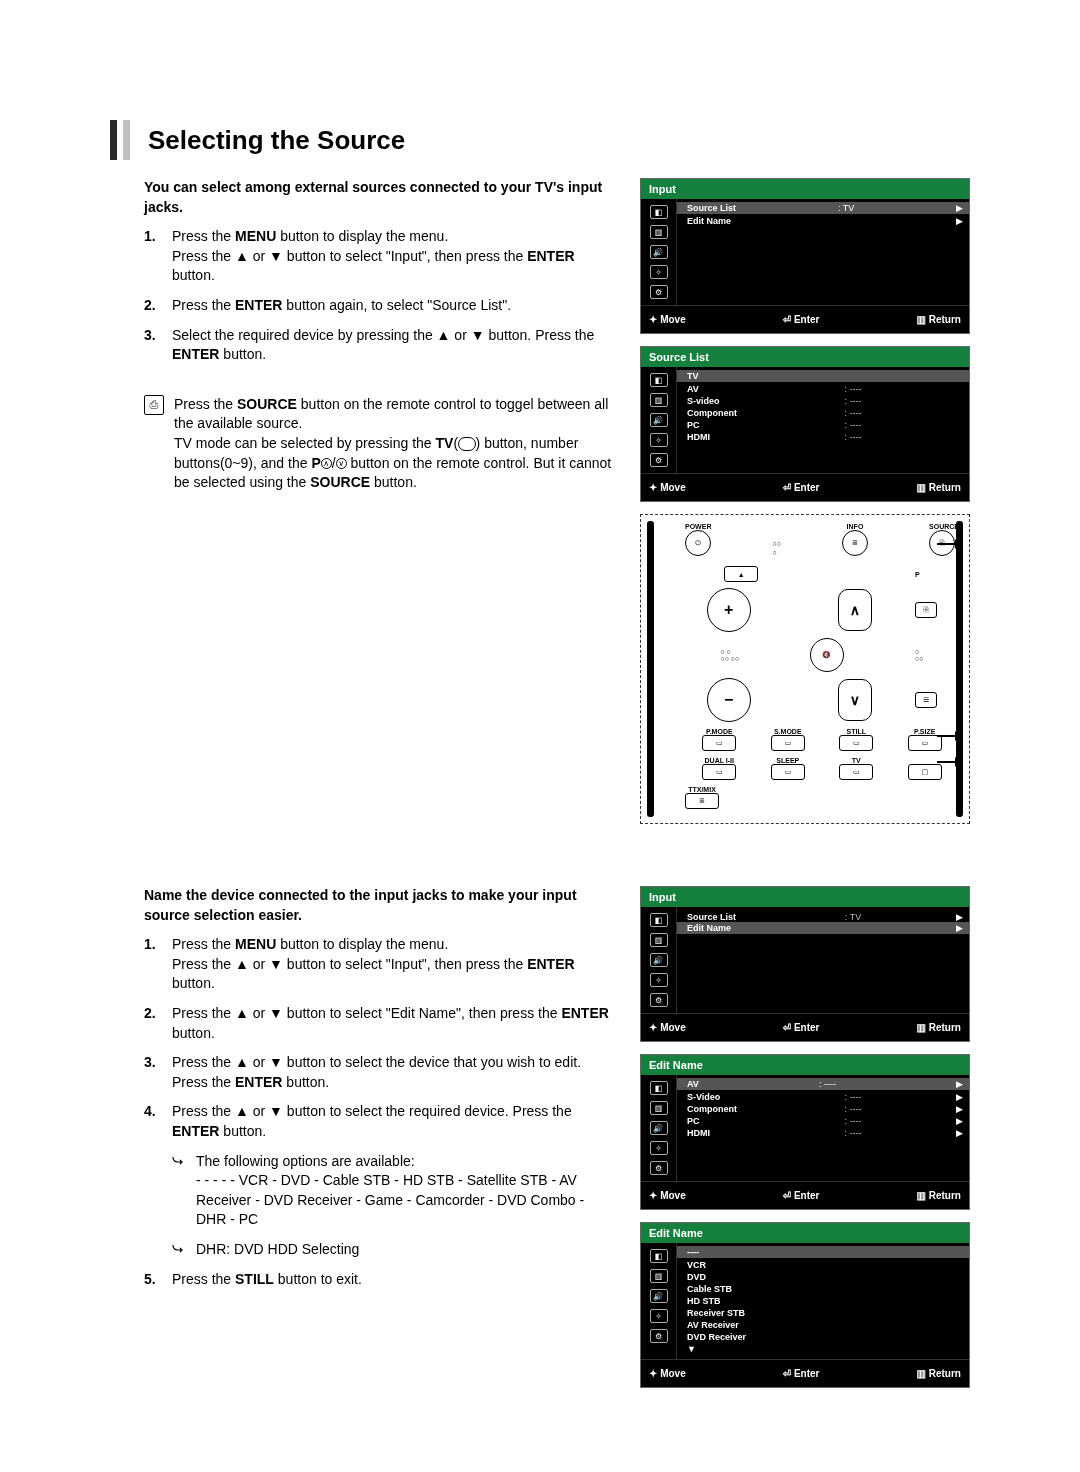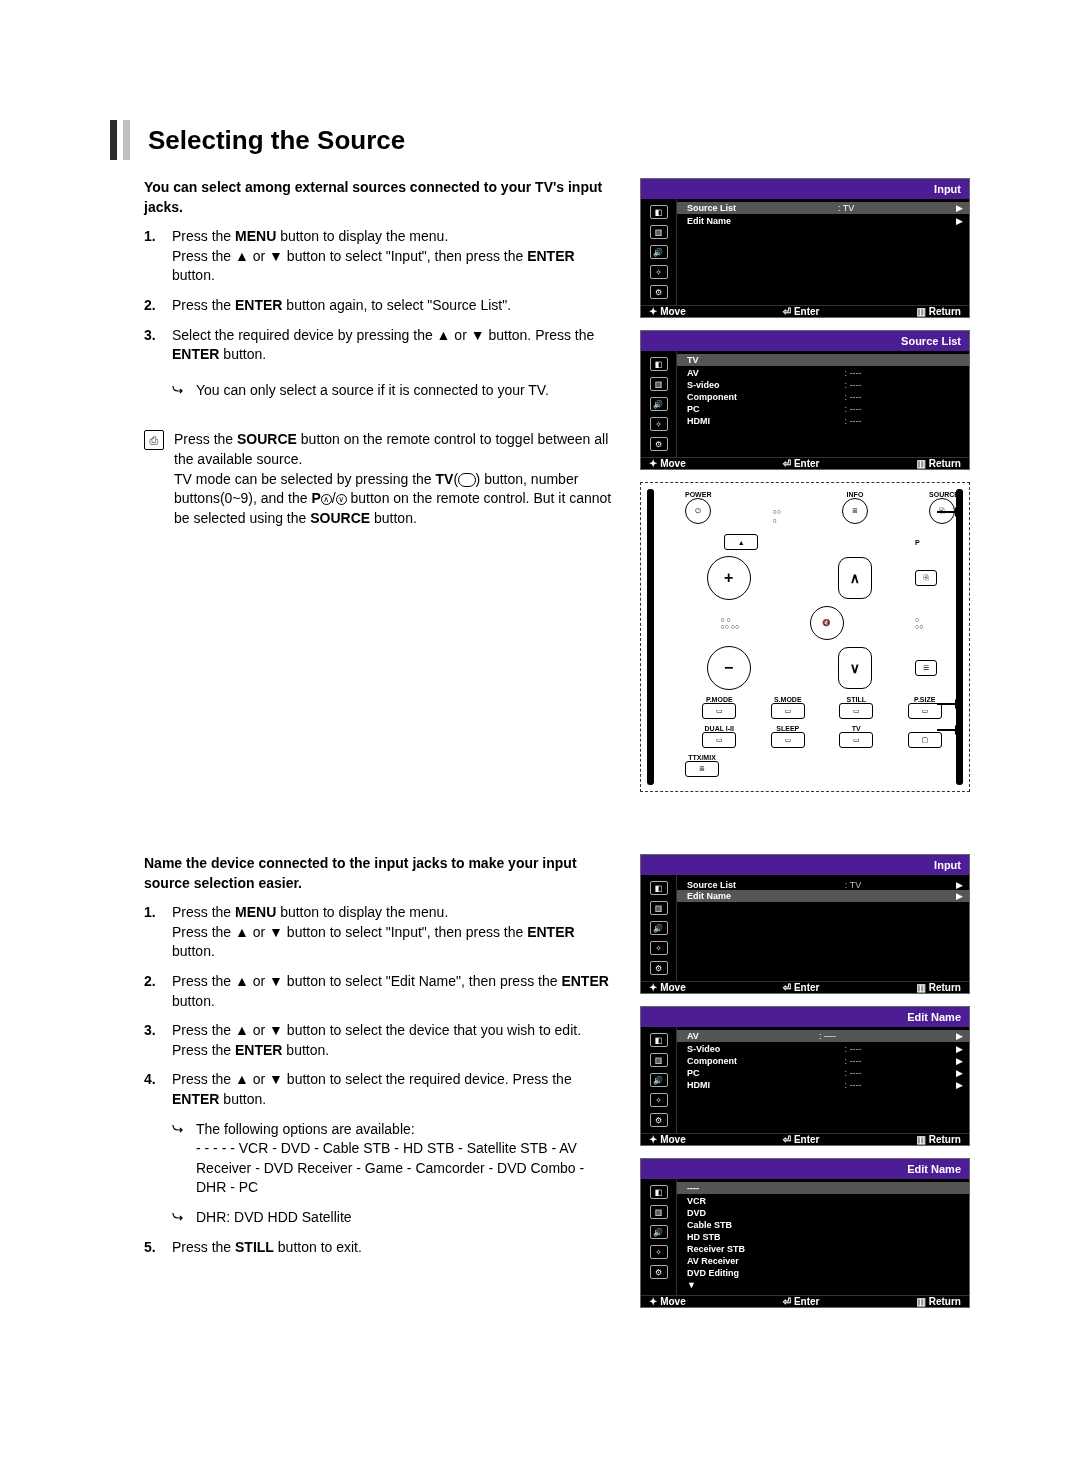--- a/index.html
+++ b/index.html
@@ -31,31 +31,31 @@
   .tipsec { display:flex; align-items:flex-start; margin-top:30px; }
   .tiptext { flex:1; }
   .pill { display:inline-block; border:1px solid #000; border-radius:8px; padding:0 5px; font-size:10px; line-height:12px; vertical-align:middle;}
   .circ { display:inline-block; border:1px solid #000; border-radius:50%; width:11px; height:11px; font-size:8px; line-height:9px; text-align:center; vertical-align:middle;}
 
   
   .osd {
     background:#000; color:#fff; border:1px solid #666;
     margin-bottom:12px; font-size:9px;
   }
-  .osd-head { background:#4c1d95; padding:4px 8px; text-align:right; font-weight:bold; font-size:11px; }
+  .osd-head { background:#15803d; padding:4px 8px; font-weight:bold; font-size:11px; }
   .osd-body { display:flex; min-height:90px; }
   .osd-icons { width:36px; display:flex; flex-direction:column; align-items:center; gap:6px; padding:6px 0; border-right:1px solid #333;}
   .osd-icons .ic { width:18px; height:14px; border:1px solid #aaa; border-radius:2px; display:flex; align-items:center; justify-content:center; font-size:8px;}
   .osd-main { flex:1; padding:4px 6px 4px 10px; }
   .osd-line { display:flex; justify-content:space-between; align-items:center; padding:1px 0; }
   .osd-line .lab { min-width:70px; }
   .osd-line .val { color:#bbb; }
   .osd-line .arr { width:14px; text-align:right; }
   .osd-sel { background:#555; margin:-1px -6px 1px -10px; padding:1px 6px 1px 10px; display:flex; justify-content:space-between; align-items:center;}
-  .osd-foot { display:flex; justify-content:space-between; padding:0 8px; font-weight:bold; font-size:10px; border-top:1px solid #333;}
+  .osd-foot { display:flex; justify-content:space-between; padding:8px 8px; font-weight:bold; font-size:10px; border-top:1px solid #333;}
   .osd-foot span::before { content:""; }
   .remote {
     border:1px dashed #333; padding:8px 10px 8px 44px; position:relative;
     min-height:260px; font-size:7px; margin-bottom:12px;
   }
   .remote-rail { position:absolute; top:6px; left:6px; bottom:6px; width:7px; background:#000; border-radius:3px;}
   .remote-rail.r2 { left:auto; right:6px; }
   .remote .rrow { display:flex; justify-content:space-around; align-items:center; margin-bottom:6px;}
   .rbtn { border:1px solid #000; border-radius:3px; padding:1px 3px; font-size:7px; display:flex; align-items:center; justify-content:center; min-width:34px; min-height:16px; background:#fff;}
   .rbtn.round { border-radius:50%; width:26px; height:26px; min-width:0; }
@@ -89,26 +89,20 @@
             </li>
             <li>
               <span class="num">2.</span>
               <span>Press the <b>ENTER</b> button again, to select "Source List".</span>
             </li>
             <li>
               <span class="num">3.</span>
               <span>Select the required device by pressing the ▲ or ▼ button. Press the <b>ENTER</b> button.</span>
             </li>
           </ol>
-        <div class="note">
-            <span class="tail"><svg class="tail-svg" viewBox="0 0 14 10">
-                <path d="M1 1 Q1 6 6 6 L10 6 M8 4 L10 6 L8 8" fill="none" stroke="#000" stroke-width="1.2"></path>
-              </svg></span>
-            <span>You can only select a source if it is connected to your TV.</span>
-          </div>
         <div class="tipsec">
             <span class="boxicon">⎙</span>
             <div class="tiptext">Press the <b>SOURCE</b> button on the remote control to toggel between all the available source.<br>TV mode can be selected by pressing the <b>TV</b>(<span class="pill">&nbsp;&nbsp;</span>) button, number buttons(0~9), and the <b>P</b><span class="circ">∧</span>/<span class="circ">∨</span> button on the remote control. But it cannot be selected using the <b>SOURCE</b> button.</div>
           </div>
       </div>
       <div class="right">
   <div class="osd">
     <div class="osd-head">Input</div>
     <div class="osd-body">
       <div class="osd-icons">
@@ -306,21 +300,21 @@
             <li class="note">
               <span class="tail"><svg class="tail-svg" viewBox="0 0 14 10">
                   <path d="M1 1 Q1 6 6 6 L10 6 M8 4 L10 6 L8 8" fill="none" stroke="#000" stroke-width="1.2"></path>
                 </svg></span>
               <span>The following options are available:<br>- - - - - VCR - DVD - Cable STB - HD STB - Satellite STB - AV Receiver - DVD Receiver - Game - Camcorder - DVD Combo - DHR - PC</span>
             </li>
             <li class="note">
               <span class="tail"><svg class="tail-svg" viewBox="0 0 14 10">
                   <path d="M1 1 Q1 6 6 6 L10 6 M8 4 L10 6 L8 8" fill="none" stroke="#000" stroke-width="1.2"></path>
                 </svg></span>
-              <span>DHR: DVD HDD Satellite</span>
+              <span>DHR: DVD HDD Selecting</span>
             </li>
             <li>
               <span class="num">5.</span>
               <span>Press the <b>STILL</b> button to exit.</span>
             </li>
           </ol>
 
       </div>
       <div class="right">
   <div class="osd">
@@ -436,21 +430,21 @@
                   <span class="lab"><b>Receiver STB</b></span>
                   <span class="val"></span>
                   <span class="arr"></span>
                 </div>
                 <div class="osd-line">
                   <span class="lab"><b>AV Receiver</b></span>
                   <span class="val"></span>
                   <span class="arr"></span>
                 </div>
                 <div class="osd-line">
-                  <span class="lab"><b>DVD Editing</b></span>
+                  <span class="lab"><b>DVD Receiver</b></span>
                   <span class="val"></span>
                   <span class="arr"></span>
                 </div>
                 <div class="osd-line">
                   <span class="lab">▼</span>
                 </div>
               </div>
     </div>
     <div class="osd-foot">
       <span>✦ Move</span>

